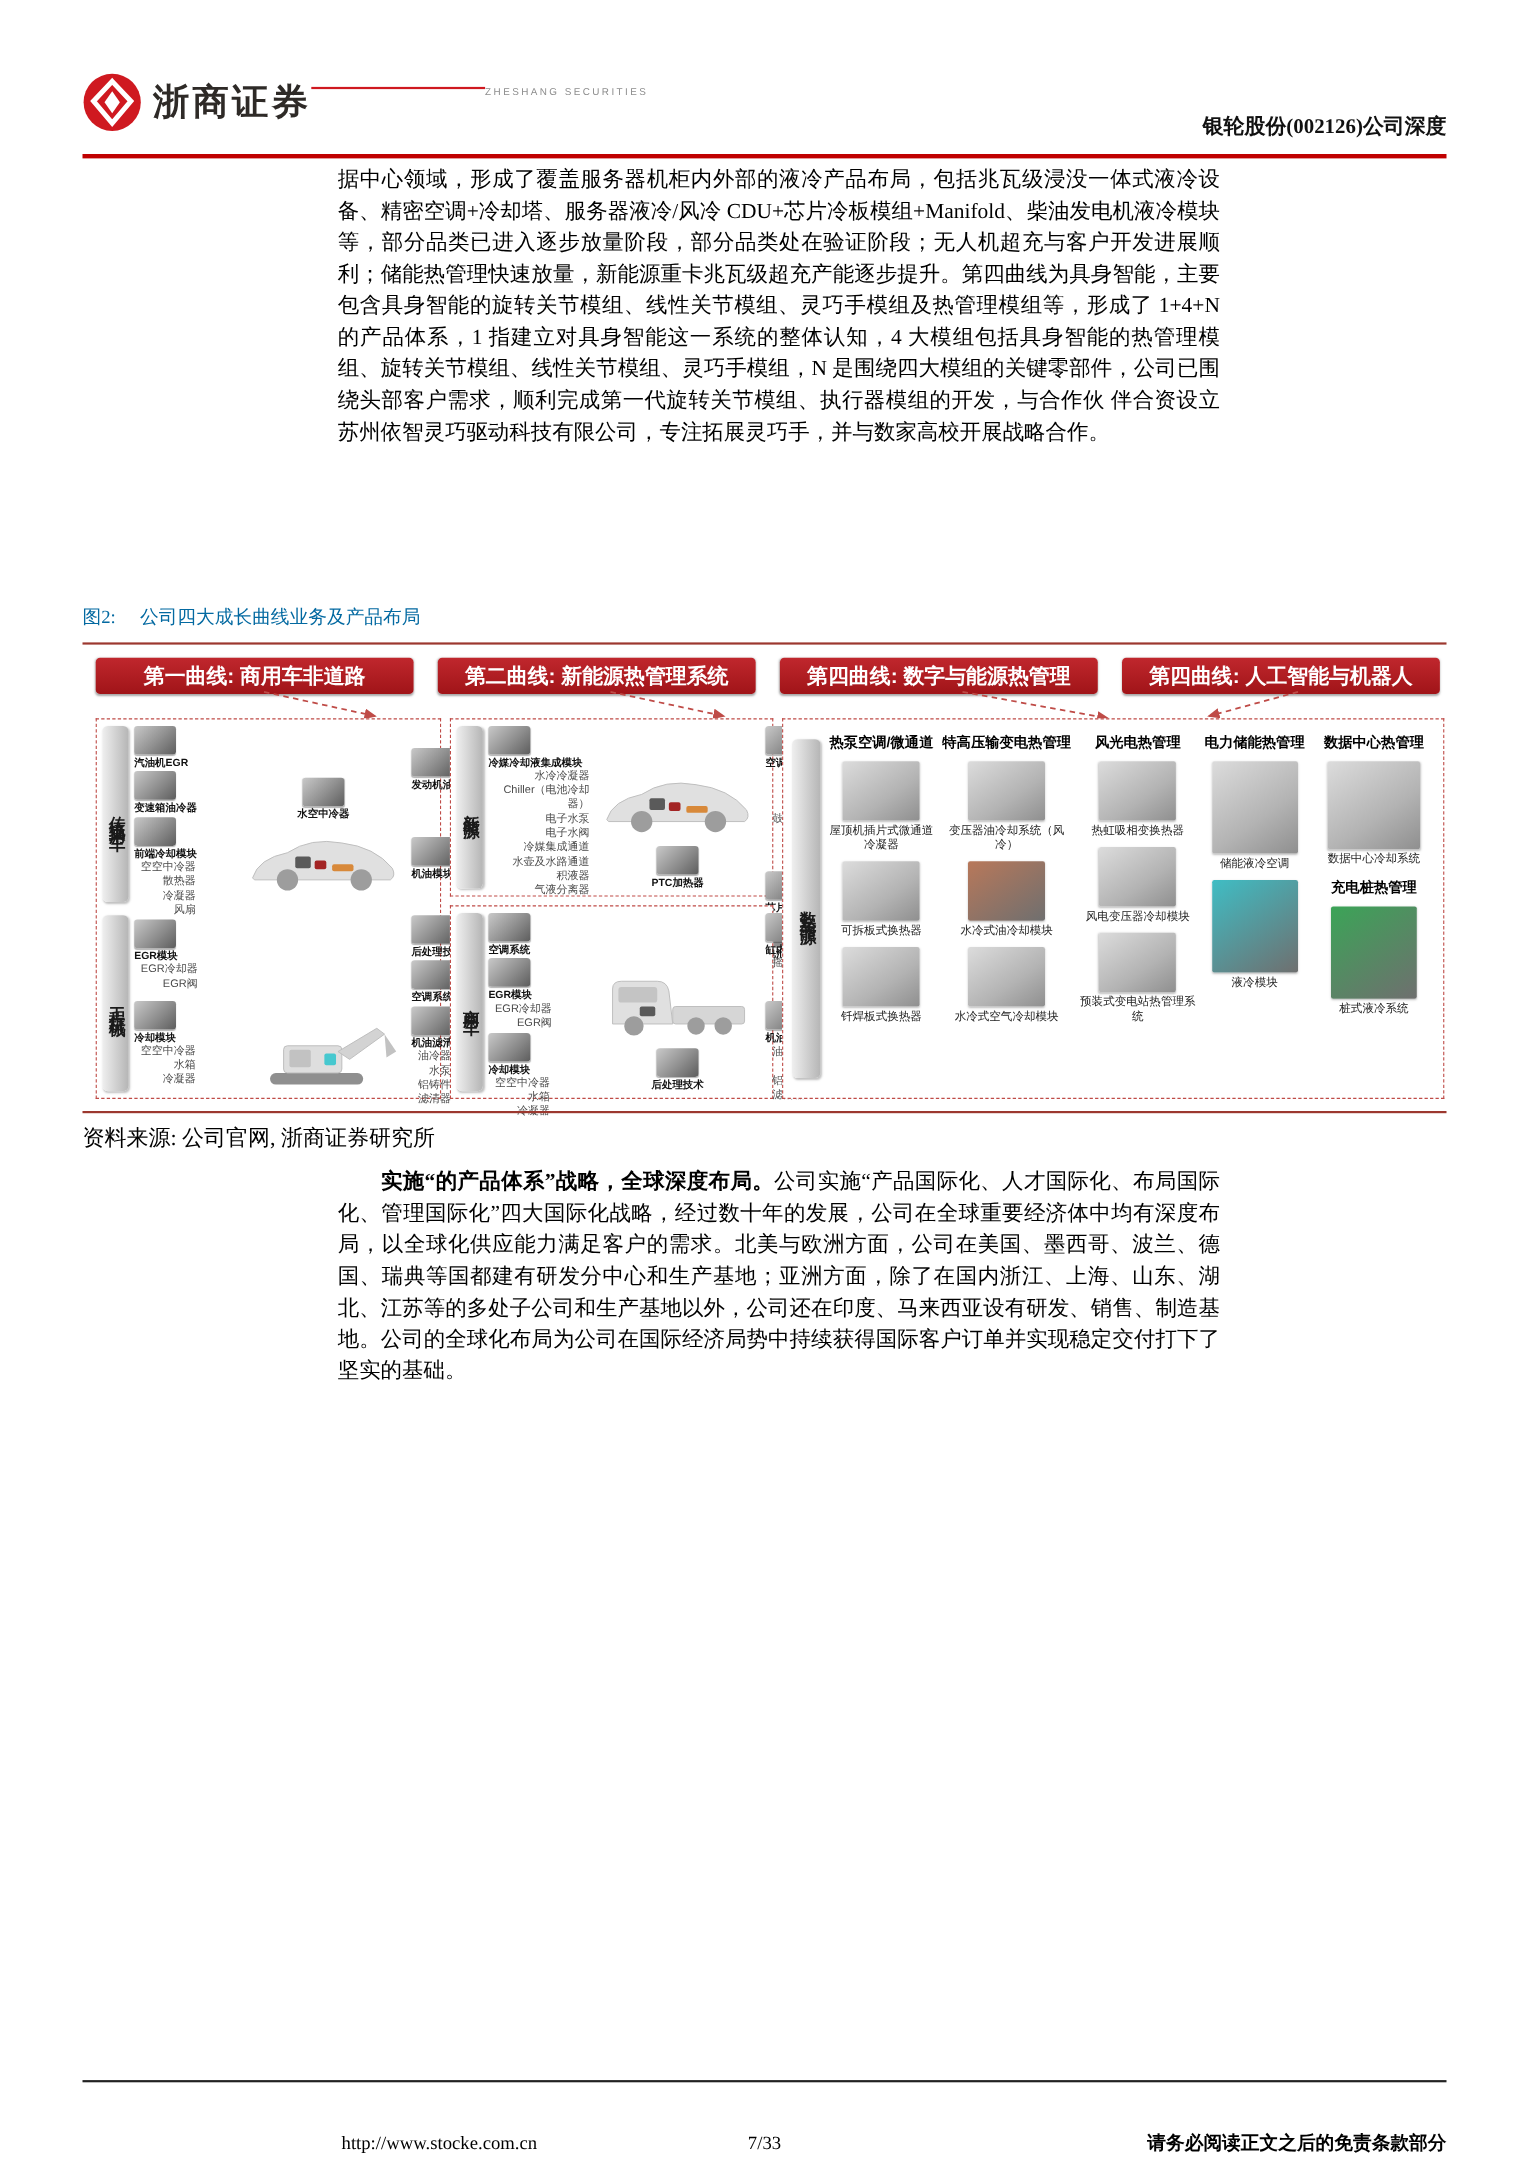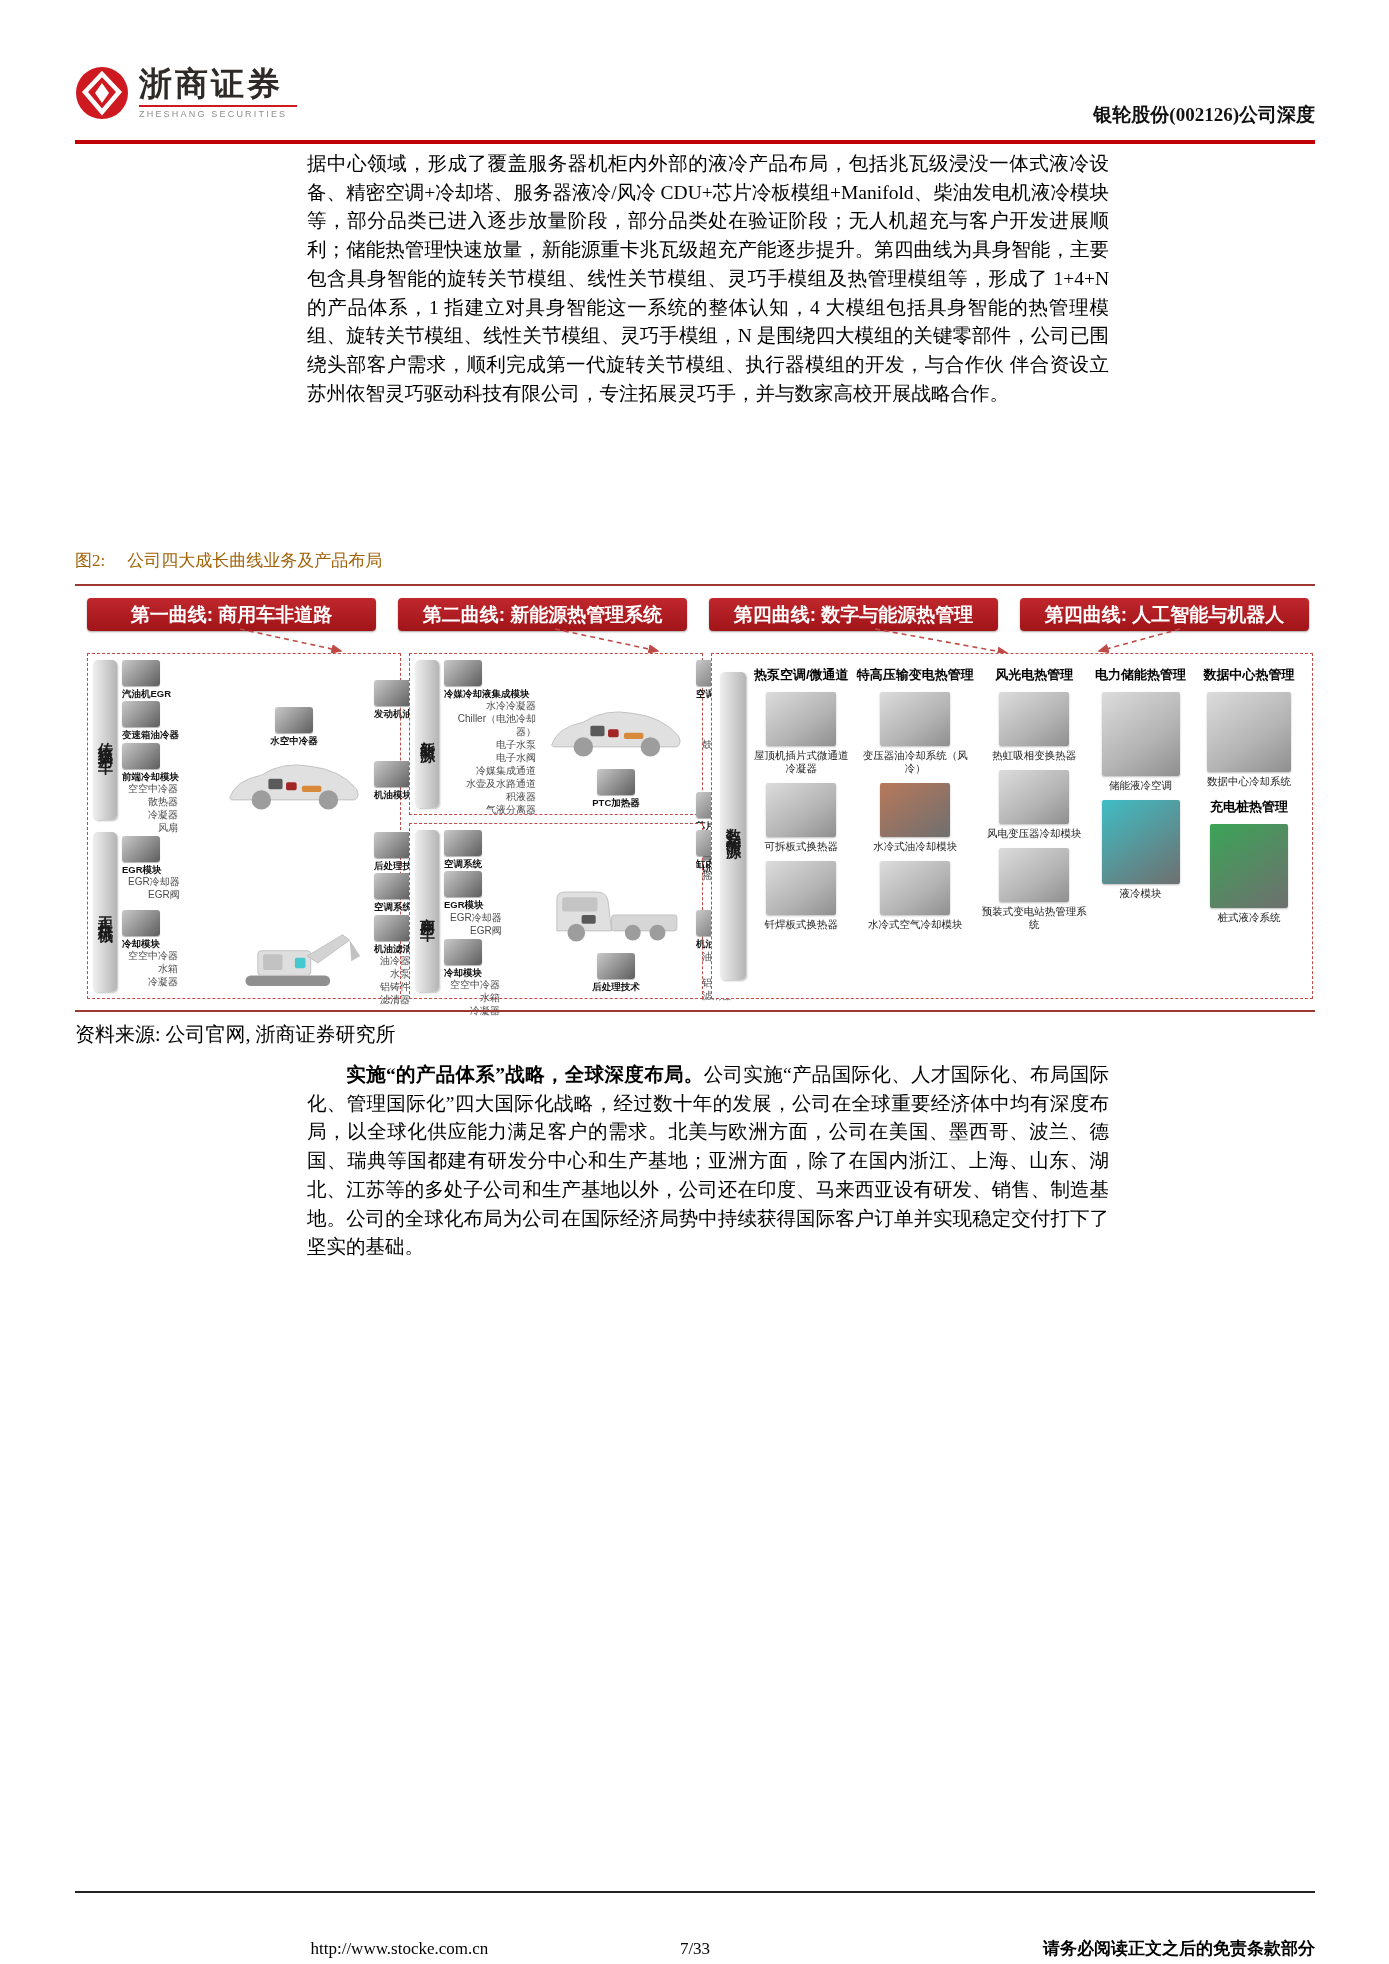--- a/index.html
+++ b/index.html
@@ -4,36 +4,36 @@
 <style>
   html,body{margin:0;padding:0;background:#888;}
   .page{
     position:relative;width:1389px;height:1964px;background:#ffffff;
     font-family:"Liberation Serif", serif;color:#000;overflow:hidden;margin:0 auto;
   }
   
   .header{position:absolute;left:75px;top:66px;right:74px;height:70px;}
   .logo{display:flex;align-items:center;gap:10px;}
   .logo-mark{width:54px;height:54px;flex:0 0 auto;}
-  .logo-text{display:flex;flex-direction:column;}
+  .logo-text{display:flex;flex-direction:row;}
   .logo-cn{font-family:"Liberation Sans",sans-serif;font-weight:bold;font-size:33px;
     color:#2e2a27;letter-spacing:3px;line-height:1.05;}
   .logo-underline{height:2px;background:#cf1920;margin-top:3px;width:158px;}
   .logo-en{font-family:"Liberation Sans",sans-serif;font-size:9px;color:#8d8d8d;
     letter-spacing:2.2px;margin-top:2px;}
   .report-label{position:absolute;right:0;top:36px;font-size:19px;font-weight:bold;color:#111;}
   .header-rule{position:absolute;left:75px;top:140px;width:1240px;height:4px;background:#c00000;}
   
   .para{position:absolute;left:307px;width:802px;font-size:19.5px;line-height:28.7px;
     text-align:justify;text-justify:inter-ideograph;color:#000;margin:0;}
   .para-1{top:150px;}
   .para-2{top:1061px;}
   .para-2 .indent{display:inline-block;width:2em;}
   
-  .fig-caption{position:absolute;left:75px;top:549px;font-size:17px;color:#a16207;}
+  .fig-caption{position:absolute;left:75px;top:549px;font-size:17px;color:#0369a1;}
   .fig-caption .fig-label{margin-right:22px;}
   .fig-caption-rule{position:absolute;left:75px;top:584px;width:1240px;height:2px;background:#9c382f;}
   .fig-bottom-rule{position:absolute;left:75px;top:1010px;width:1240px;height:2px;background:#9c382f;}
   .fig-source{position:absolute;left:75px;top:1021px;font-size:20px;color:#000;}
   
   .figure{position:absolute;left:75px;top:598px;width:1240px;height:408px;
     font-family:"Liberation Sans",sans-serif;}
   .curve-bars{display:flex;gap:22px;padding:0 6px 0 12px;}
   .curve-bar{flex:1;height:33px;background:linear-gradient(#c0272d,#a01418);border-radius:4px;
     color:#fff;font-weight:bold;font-size:19px;display:flex;align-items:center;justify-content:center;

